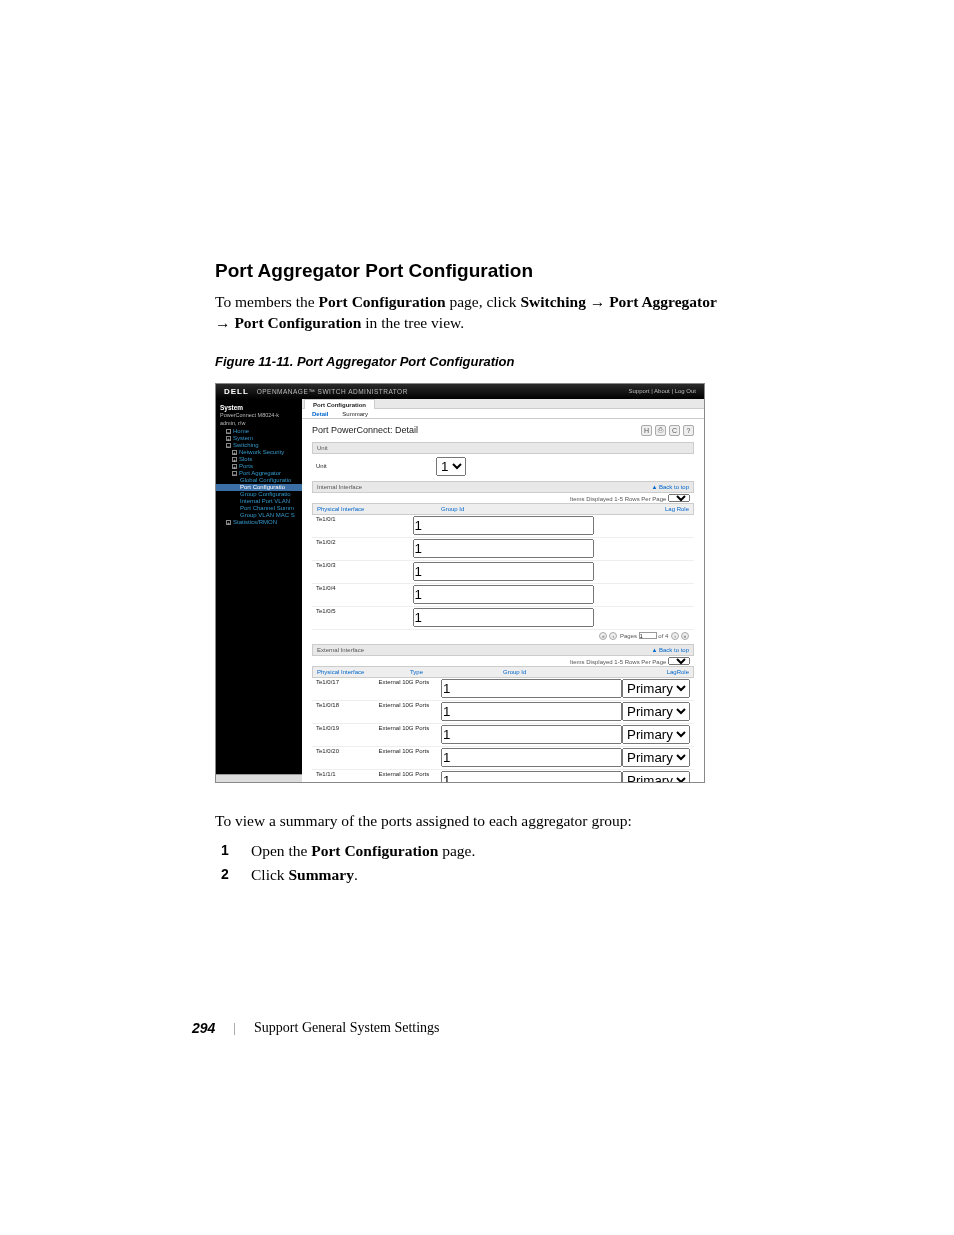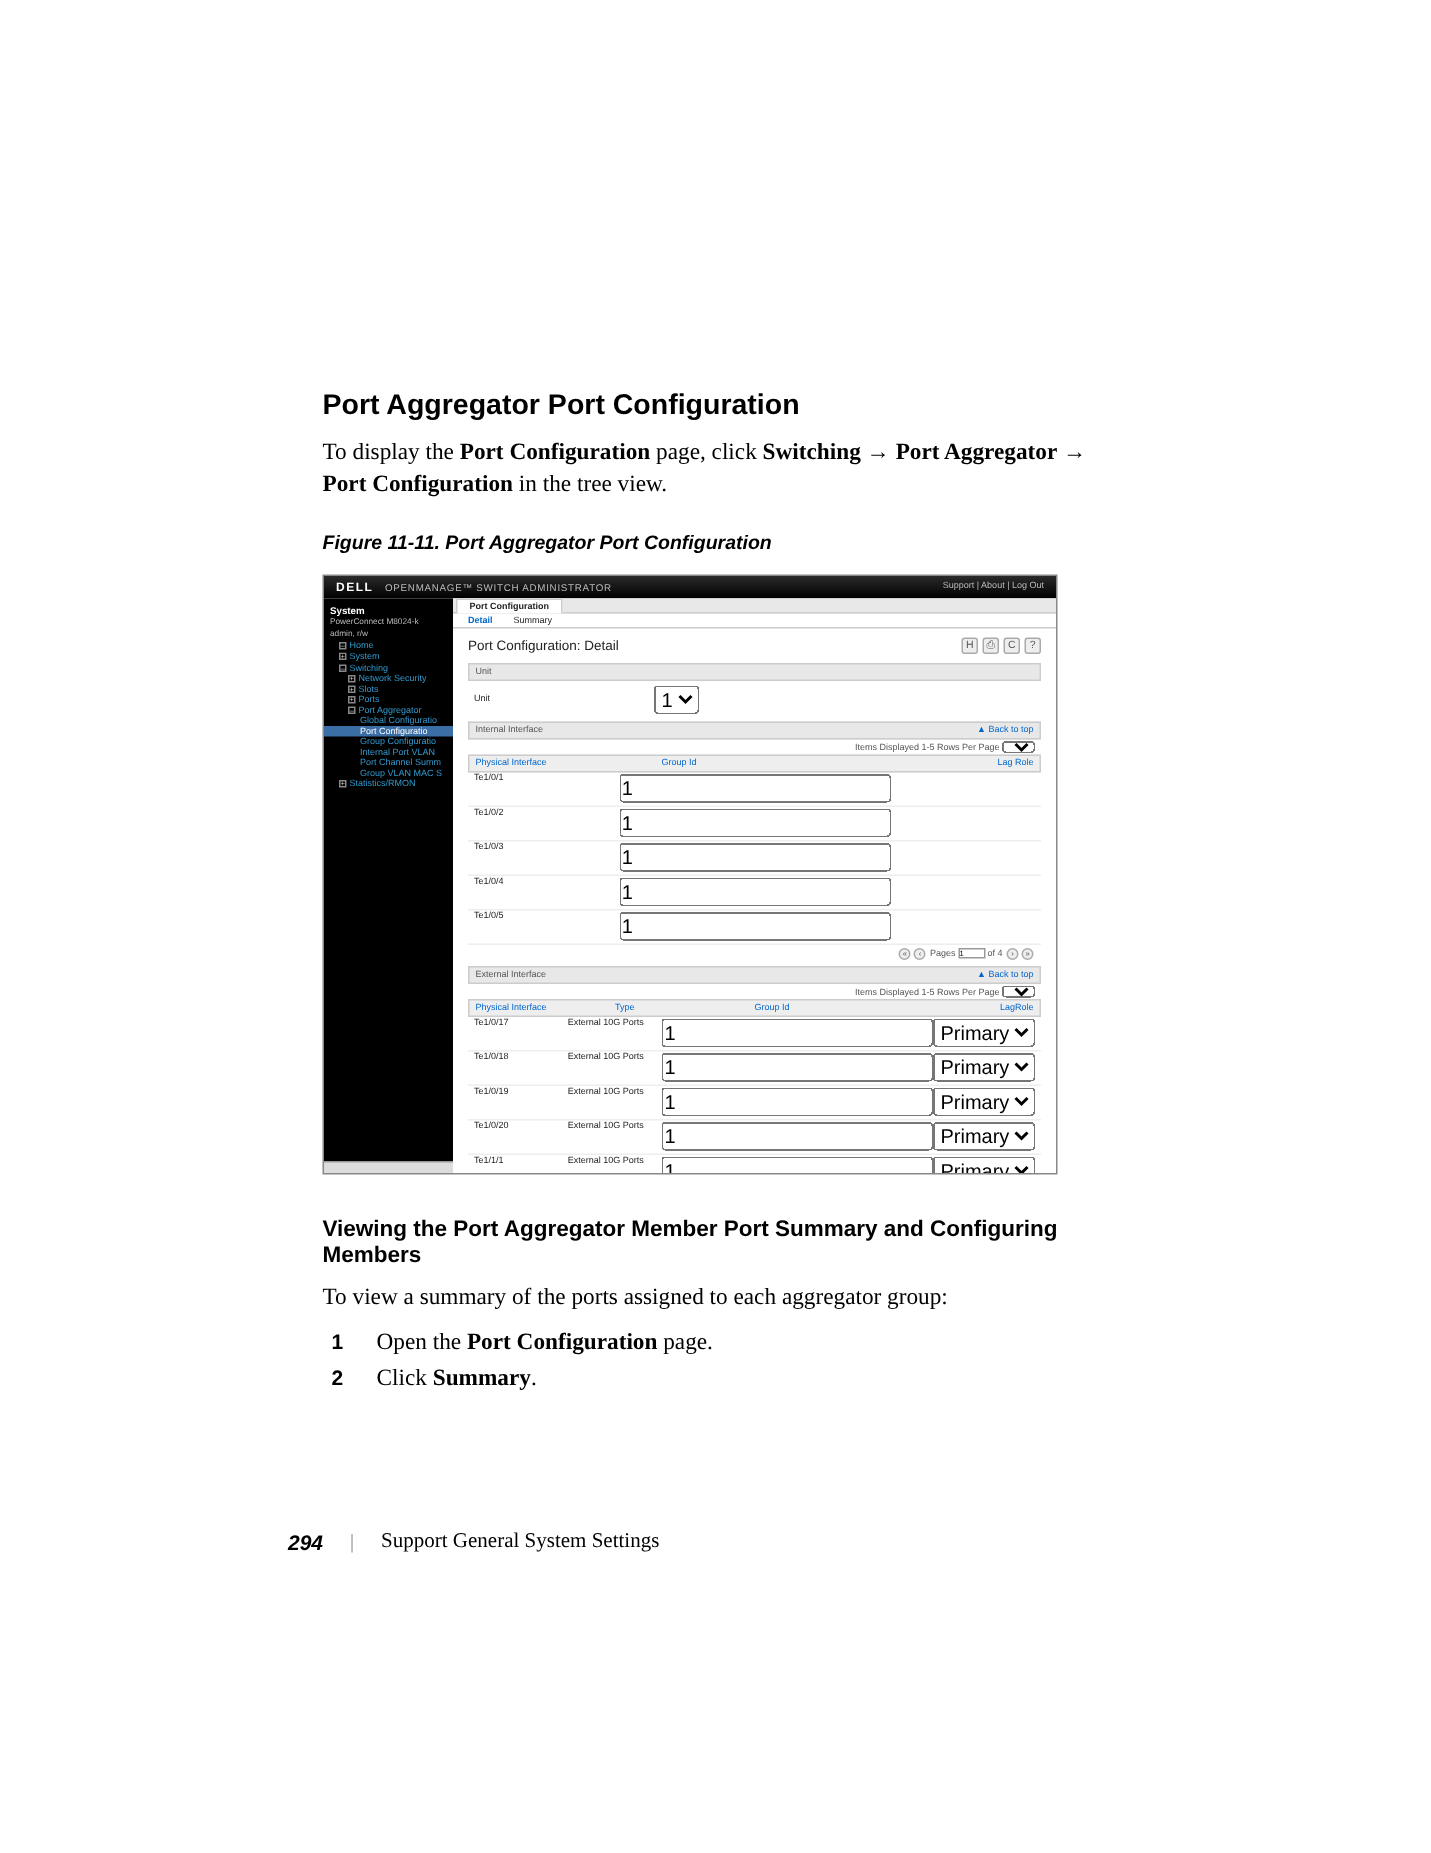--- a/index.html
+++ b/index.html
@@ -150,21 +150,21 @@
   b { font-weight: bold; }
 </style>
 </head>
 <body>
 
 <div class="page-content">
   <h1>Port Aggregator Port Configuration</h1>
 
 
   <p>
-    <span>To display the </span><b>Port Configuration</b><span> page, click </span><b>Switching</b><span> → </span><b>Port Aggregator</b><span> → </span><b>Port Configuration</b><span> in the tree view.</span>
+    <span>To members the </span><b>Port Configuration</b><span> page, click </span><b>Switching</b><span> → </span><b>Port Aggregator</b><span> → </span><b>Port Configuration</b><span> in the tree view.</span>
   </p>
 
   <div class="figure-caption">Figure 11-11.    Port Aggregator Port Configuration</div>
 
   <div class="screenshot">
     <div class="ss-topbar">
       <div>
         <span class="brand">DELL</span>
         &nbsp;&nbsp;
         <span class="prod">OPENMANAGE™ SWITCH ADMINISTRATOR</span>
@@ -195,21 +195,21 @@
       <div class="ss-main">
         <div class="ss-tabs">
           <span class="tab">Port Configuration</span>
         </div>
         <div class="ss-subtabs">
           <span class="active">Detail</span>
           <span>Summary</span>
         </div>
         <div class="ss-main-content">
           <div class="ss-title-row">
-            <div class="title">Port Configuration: Detail</div>
+            <div class="title">Port PowerConnect: Detail</div>
             <div class="ss-icons">
               <div class="ss-icon">H</div>
               <div class="ss-icon">⎙</div>
               <div class="ss-icon">C</div>
               <div class="ss-icon">?</div>
             </div>
           </div>
 
           <div class="ss-section-hdr">
             <span>Unit</span>
@@ -309,21 +309,20 @@
               <div class="col"><input class="txt" value="1" style=""></div>
               <div class="col" style="text-align:right"><select><option>Primary</option></select></div>
             </div>
 
         </div>
 
       </div>
     </div>
   </div>
 
-  <h2>Viewing the Port Aggregator Member Port Summary and Configuring Members</h2>
   <p>To view a summary of the ports assigned to each aggregator group:</p>
   <ol class="steps">
     <li>
       <span>Open the </span><b>Port Configuration</b><span> page.</span>
     </li>
     <li>
       <span>Click </span><b>Summary</b><span>.</span>
     </li>
   </ol>
 </div>

